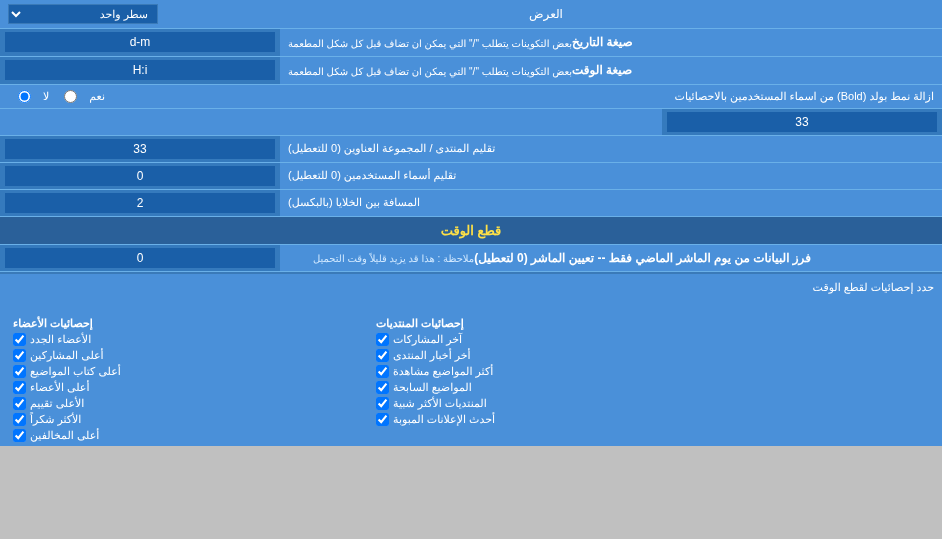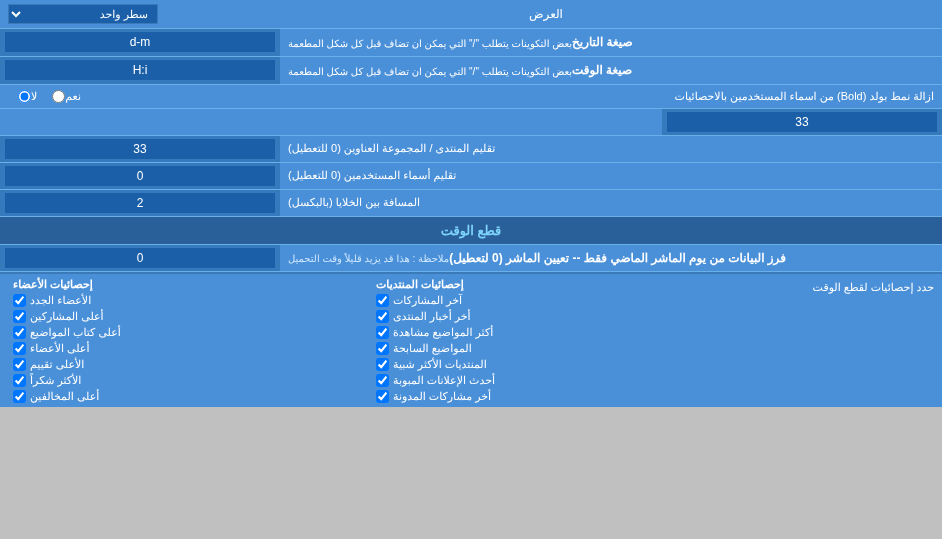--- a/index.html
+++ b/index.html
@@ -45,21 +45,21 @@
       border: none;
       outline: none;
       width: 100%;
       padding: 3px 6px;
       font-size: 12px;
       text-align: center;
       font-family: Arial, Tahoma, sans-serif;
     }
     .section-header {
       background: #2a6099;
-      color: #7dd3fc;
+      color: #fde047;
       padding: 6px 18px;
       font-weight: bold;
       font-size: 13px;
       text-align: center;
       border-bottom: 1px solid #6ab0e8;
     }
     .top-row {
       display: flex;
       align-items: center;
       background: #4a90d9;
@@ -99,21 +99,21 @@
       width: 280px;
       display: flex;
       align-items: center;
       gap: 15px;
       padding: 0 10px;
       justify-content: flex-end;
     }
     .radio-option {
       display: flex;
       align-items: center;
-      gap: 0;
+      gap: 12px;
       color: white;
       font-size: 11px;
     }
     .two-line-label {
       display: flex;
       flex-direction: row;
       align-items: flex-end;
     }
     .two-line-label span:first-child {
       font-weight: bold;
@@ -143,35 +143,37 @@
       display: flex;
       gap: 0;
       width: 100%;
     }
     .checkbox-col {
       flex: 1;
       display: flex;
       flex-direction: column;
       gap: 3px;
       padding: 0 5px;
+      margin-top: 39px;
     }
     .checkbox-item {
       display: flex;
       align-items: center;
       gap: 4px;
       color: white;
       font-size: 11px;
       justify-content: flex-end;
     }
     .checkbox-item input[type="checkbox"] {
       cursor: pointer;
     }
     .note-text {
       font-size: 10px;
       color: #d0e8ff;
+      margin-left: 25px;
     }
   </style>
 </head>
 <body>
 
 <div class="main-container">
 
   <div class="top-row">
     <div class="top-row-label">العرض</div>
     <select class="top-row-select">
@@ -286,24 +288,20 @@
             <input type="checkbox" checked="" style="">
           </div>
           <div class="checkbox-item">
             <span>المنتديات الأكثر شبية</span>
             <input type="checkbox" checked="" style="">
           </div>
           <div class="checkbox-item">
             <span>أحدث الإعلانات المبوبة</span>
             <input type="checkbox" checked="" style="">
           </div>
-          <div class="checkbox-item">
-            <span>أخر مشاركات المدونة</span>
-            <input type="checkbox" checked="" style="">
-          </div>
         </div>
 
         <div class="checkbox-col">
           <div class="checkbox-item">
             <span style="font-weight:bold;">إحصائيات الأعضاء</span>
           </div>
           <div class="checkbox-item">
             <span>الأعضاء الجدد</span>
             <input type="checkbox" checked="" style="">
           </div>

